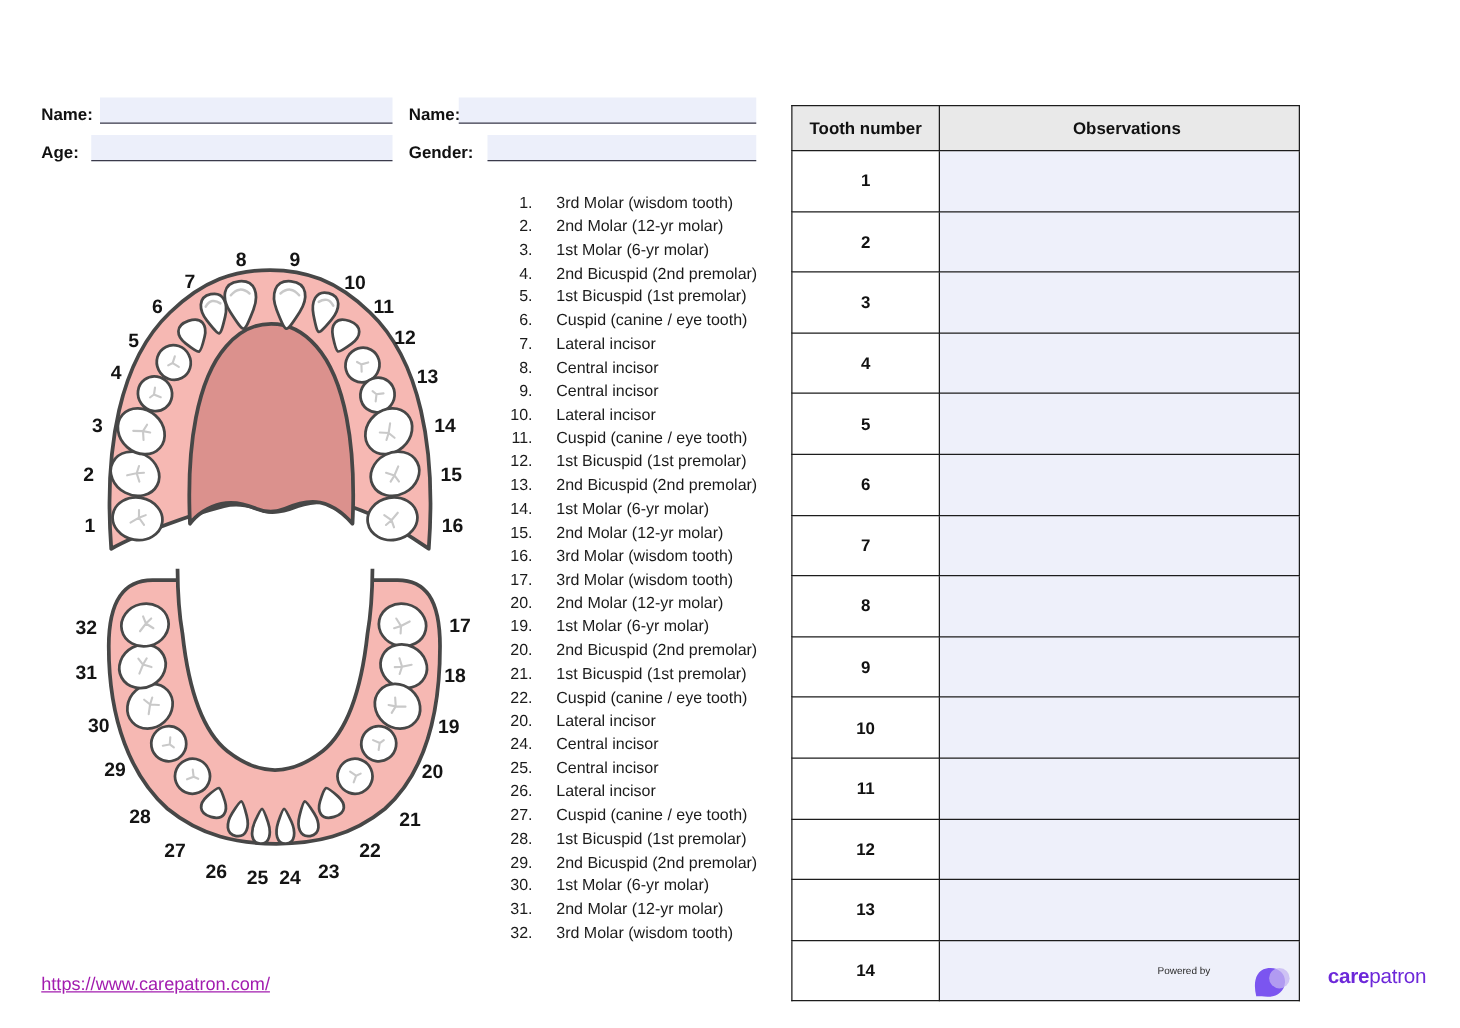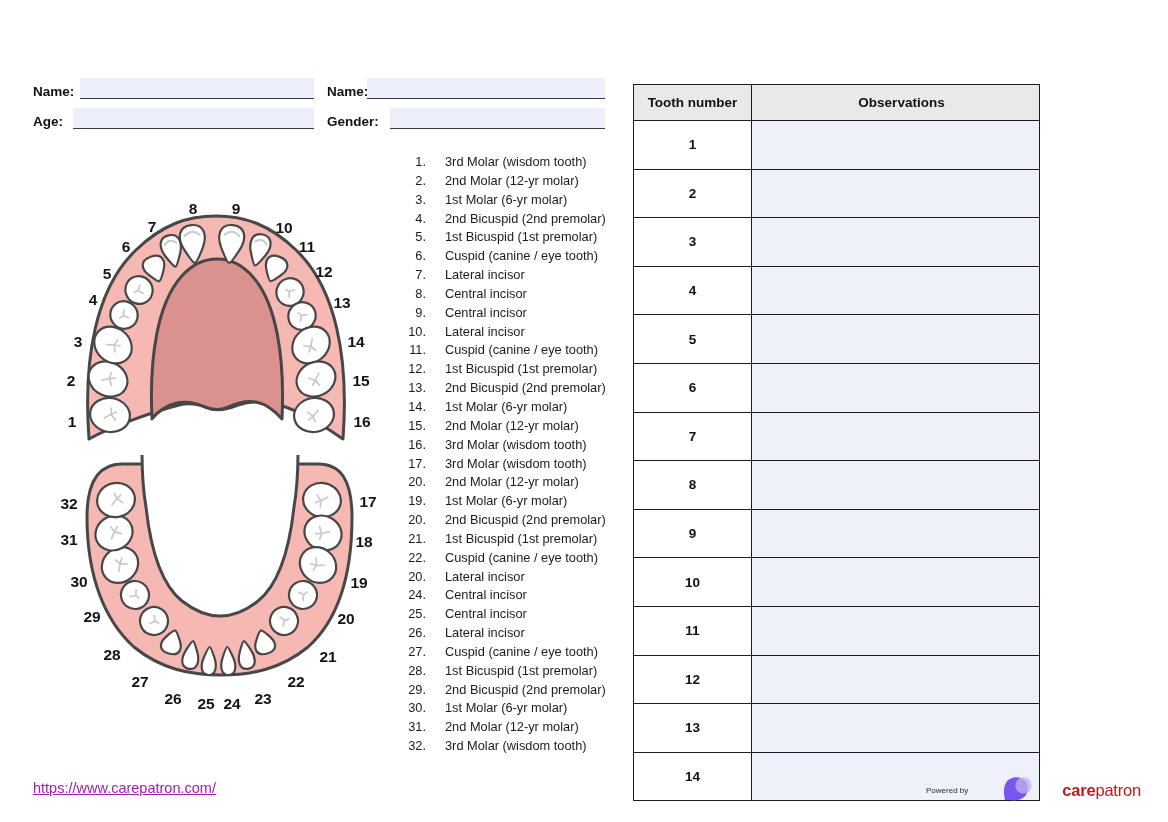--- a/index.html
+++ b/index.html
@@ -41,23 +41,23 @@
   }
   .obs-table th.h-num{width:115px;text-align:center;}
   .obs-table th.h-obs{text-align:center;padding-left:13px;}
   .obs-table td{height:45.6px;}
   .obs-table td.c-num{background:#ffffff;text-align:center;font-weight:bold;font-size:13.5px;color:#111;}
   .obs-table td.c-obs{background:#eef0fa;}
   
   .footer-link{
     position:absolute;left:33px;top:780px;font-size:14.5px;color:#a21caf;text-decoration:underline;
   }
-  .powered{position:absolute;right:27px;top:772px;display:flex;align-items:center;height:36px;gap:27px;}
+  .powered{position:absolute;right:27px;top:772px;display:flex;align-items:flex-start;height:36px;gap:27px;}
   .powered .pb-text{font-size:8px;color:#2b2b2b;margin-right:7px;}
-  .brand{font-size:16.5px;color:#b91c1c;letter-spacing:-0.2px;margin-left:3px;}
+  .brand{font-size:16.5px;color:#6d28d9;letter-spacing:-0.2px;margin-left:3px;}
   .brand b{font-weight:bold;}
   svg text.tn{font-family:"Liberation Sans",sans-serif;font-size:15.5px;font-weight:bold;fill:#141414;}
 </style>
 </head>
 <body>
 
 <div class="page">
 
 
   <span class="flabel lbl-name">Name:</span>

